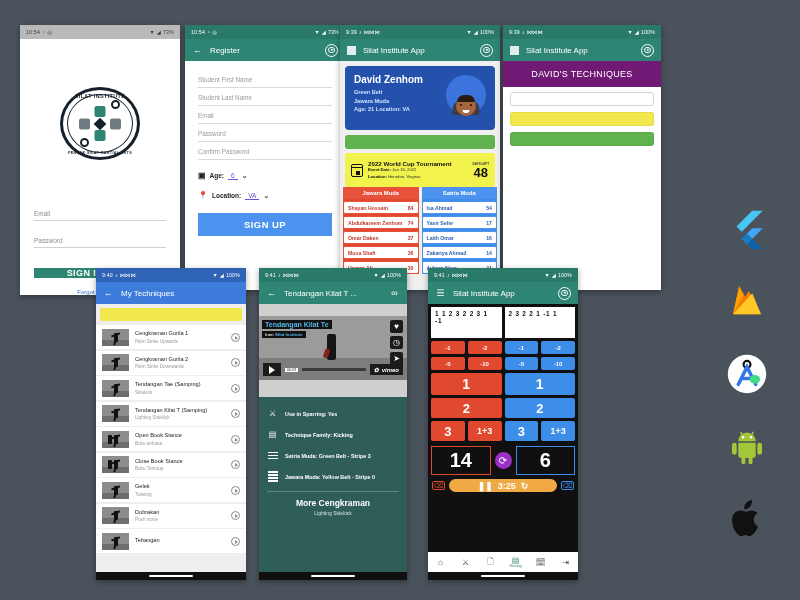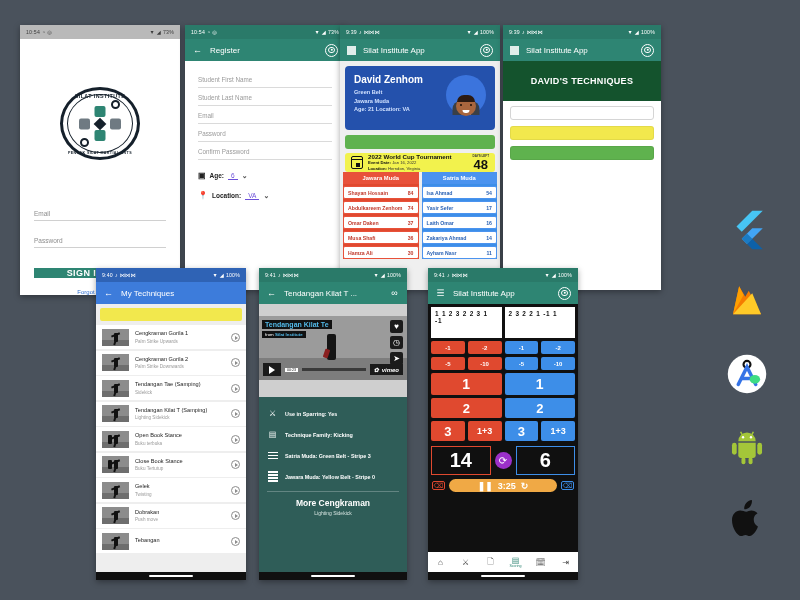--- a/index.html
+++ b/index.html
@@ -91,21 +91,21 @@
            background:#2c1a12;}
   .av-eye{position:absolute;top:8px;width:2.2px;height:2.2px;border-radius:50%;background:#1c1008;}
   .av-eye.l{left:4px;} .av-eye.r{right:4px;}
   .av-mouth{position:absolute;bottom:3.5px;left:50%;transform:translateX(-50%);
             width:7px;height:3px;border-radius:0 0 7px 7px;background:#fff;}
   .av-body{position:absolute;bottom:0;left:50%;transform:translateX(-50%);width:27px;
            height:14px;border-radius:8px 8px 0 0;background:#3a3f46;}
   .av-body:after{content:"";position:absolute;left:50%;top:0;transform:translateX(-50%);
            width:8px;height:14px;background:#d8dce2;}
   .greenbar{margin:0 5px;height:14px;background:#5fb24e;border-radius:3px;}
-  .event{margin:4px 5px 0;background:#f2f24d;border-radius:3px;height:19px;display:flex;
+  .event{margin:4px 5px 0;background:#f2f24d;border-radius:3px;height:34px;display:flex;
          align-items:center;padding:0 6px;gap:5px;}
   .cal-ic{width:12px;height:13px;border:1.3px solid #111;border-radius:2px;position:relative;flex:none;}
   .cal-ic:before{content:"";position:absolute;left:-1px;right:-1px;top:2px;height:1.3px;background:#111;}
   .cal-ic:after{content:"";position:absolute;left:3.5px;top:6px;width:4px;height:4px;background:#111;}
   .ev-mid{flex:1;}
   .ev-title{font-size:6.2px;font-weight:bold;color:#111;}
   .ev-line{font-size:4.2px;color:#333;line-height:1.5;}
   .ev-line b{color:#111;}
   .ev-right{text-align:center;}
   .ev-days-lbl{font-size:3px;font-weight:bold;color:#333;}
@@ -117,22 +117,22 @@
   .thead{color:#fff;text-align:center;font-size:5.8px;font-weight:bold;padding:3px 0;}
   .thead.red{background:#e8513a;} .thead.blue{background:#4b93ef;}
   .trow{display:flex;justify-content:space-between;align-items:center;
         font-size:5.2px;font-weight:bold;padding:2.5px 4px;margin-top:2px;
         background:#fff;border-radius:2px;}
   .tcol.red .trow{border:1.2px solid #e8513a;color:#c0392b;}
   .tcol.blue .trow{border:1.2px solid #4b93ef;color:#2a62b5;}
 
   
   #p4 { left:503px; top:25px; width:158px; height:265px; }
-  .dt-head{background:#14532d;color:#fff;text-align:center;font-size:9px;
-           font-weight:bold;padding:15px 0;letter-spacing:.3px;}
+  .dt-head{background:#701a75;color:#fff;text-align:center;font-size:9px;
+           font-weight:normal;padding:8px 0;letter-spacing:.3px;}
   .dt-bars{padding:5px 7px;}
   .dt-bar{height:14px;border-radius:3px;margin-bottom:6px;border:1px solid rgba(0,0,0,.06);}
   .dt-bar.white{background:#fff;border:1px solid #d5d5d5;}
   .dt-bar.yellow{background:#f2e84d;}
   .dt-bar.green{background:#5fb24e;}
 
   
   #p5 { left:96px; top:268px; width:150px; height:312px; background:#eeeeee;}
   .search-bar{margin:4px;height:13px;background:#f2e84d;border-radius:2px;}
   .tq{display:flex;align-items:center;gap:6px;background:#fff;margin:0 0 1.5px;
@@ -305,20 +305,21 @@
         <span>Age:</span>
         <span class="reg-val">6</span>
         <span class="caret">⌄</span>
       </div>
       <div class="reg-row">
         <span class="gi">📍</span>
         <span>Location:</span>
         <span class="reg-val">VA</span>
         <span class="caret">⌄</span>
       </div>
+      <div class="btn-signup">SIGN UP</div>
     </div>
   </div>
 
   <div class="phone" id="p3">
     <div class="statusbar teal-dark">
       <div class="sb-left">
           <span>9:39</span>
           <span>♪</span>
           <span>⋈⋈⋈</span>
         </div>

